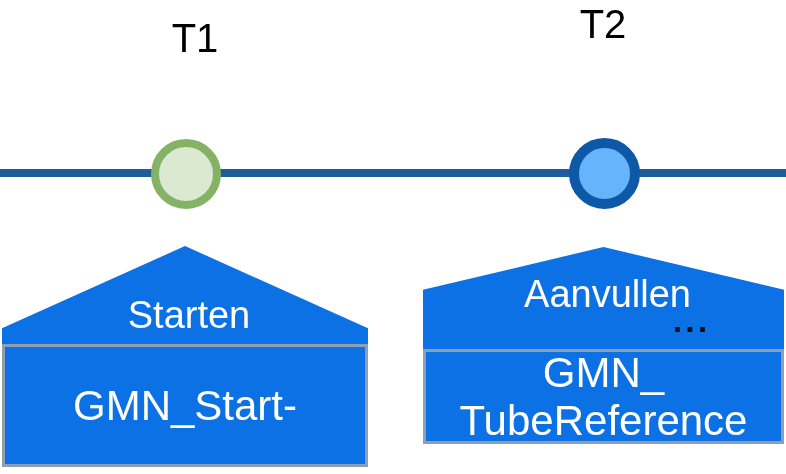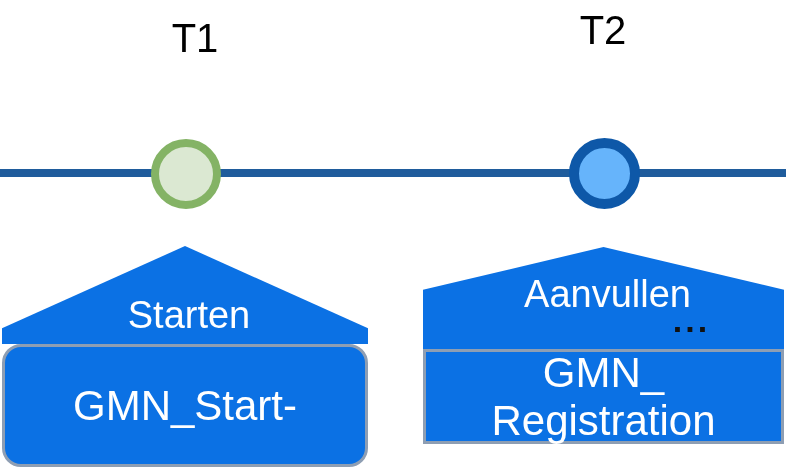--- a/index.html
+++ b/index.html
@@ -27,21 +27,21 @@
   .t-label {
     position: absolute;
     top: 14px;
     transform: translateX(-50%);
     font-size: 40px;
     line-height: 1.1;
     color: #000000;
     white-space: nowrap;
   }
   .t-label.t1 { left: 195px; top: 16px; }
-  .t-label.t2 { left: 603px; top: 8px; }
+  .t-label.t2 { left: 603px; top: 2px; }
   .marker {
     position: absolute;
     border-radius: 50%;
     box-sizing: content-box;
   }
   .marker.green {
     left: 151px;
     top: 139px;
     width: 54px;
     height: 54px;
@@ -101,21 +101,21 @@
   .box {
     background: var(--shape_blue, #0B71E4);
     border: 3px solid var(--box_border_gray, #8E9EB3);
     box-sizing: border-box;
     display: flex;
     flex-direction: column;
     align-items: center;
     justify-content: center;
     text-align: center;
   }
-  .callout.left .box  { height: 123px; border-radius: 19px; }
+  .callout.left .box  { height: 123px; }
   .callout.right .box { height: 95px; }
   .box-line {
     display: block;
     font-size: 42px;
     line-height: 48px;
     color: #ffffff;
     white-space: nowrap;
   }
 </style>
 </head>
@@ -140,17 +140,17 @@
     </div>
   </div>
 
   <div class="callout right">
     <div class="roof">
       <span class="roof-title">Aanvullen</span>
       <span class="ellipsis">...</span>
     </div>
     <div class="box">
       <span class="box-line">GMN_</span>
-      <span class="box-line">Registration</span>
+      <span class="box-line">TubeReference</span>
     </div>
   </div>
 
 </div>
 
 </body></html>

